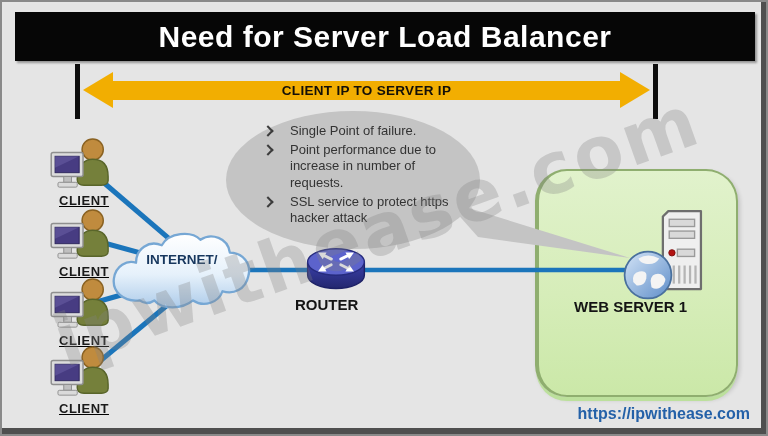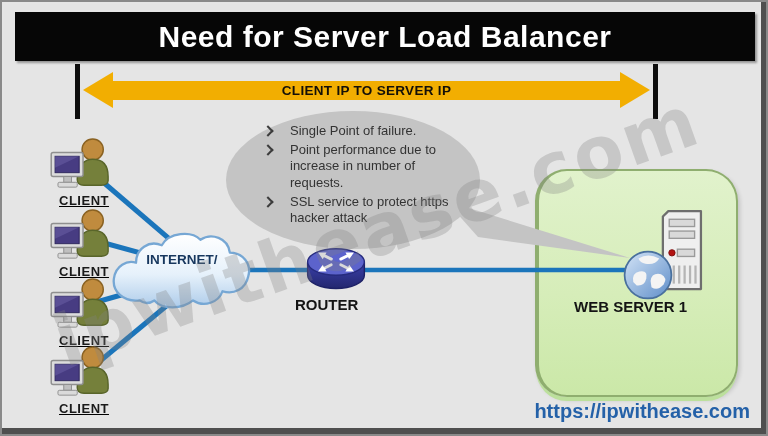--- a/index.html
+++ b/index.html
@@ -74,21 +74,21 @@
   
   .watermark {
     position:absolute; left:55px; top:300px; z-index:8; pointer-events:none;
     font-size:72px; font-weight:bold; letter-spacing:3px; white-space:nowrap;
     color:rgba(128,128,128,0.30); transform:rotate(-19.5deg); transform-origin:0 50%;
     font-family:"DejaVu Sans", sans-serif;
   }
 
   
   .footer-link { position:absolute; right:16px; bottom:11px; z-index:6;
-    font-size:20px; font-weight:bold; color:#2461A8; text-decoration:none; }
+    font-size:16px; font-weight:bold; color:#2461A8; text-decoration:none; }
 </style>
 </head>
 <body>
 
 <div id="canvas">
 
   <svg width="0" height="0" style="position:absolute">
     <defs>
       <linearGradient id="cloudGrad" x1="0" y1="0" x2="0" y2="1">
         <stop offset="0" stop-color="#FFFFFF"></stop>

